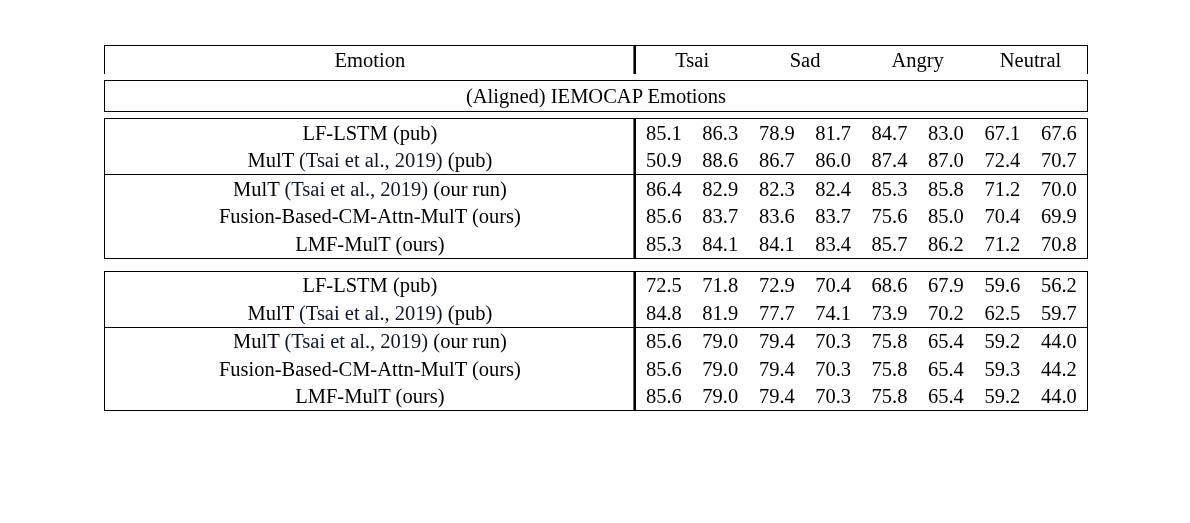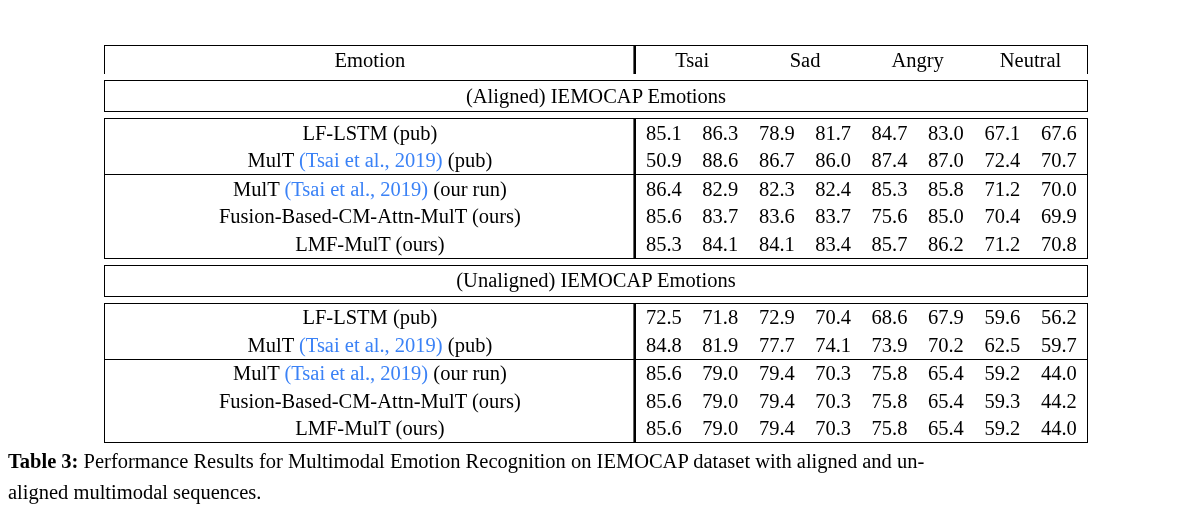--- a/index.html
+++ b/index.html
@@ -70,21 +70,21 @@
     width: 364px;
   }
   td.num { width: 77.5px; }
 
   td.h-emotion { height: 28px; }
   td.h-metric  { height: 29px; }
   td.sect      { height: 30px; }
   td.drow      { height: 27.5px; }
 
   .bold { font-weight: normal; }
-  .cite { color: #3b82f6; }
+  .cite { color: #0f172a; }
   sup.h {
     font-style: italic;
     font-size: 0.66em;
     vertical-align: super;
     line-height: 0;
     font-family: "Liberation Serif", "DejaVu Serif", serif;
   }
 
   .metric-cell { letter-spacing: 0.2px; }
 
@@ -177,23 +177,20 @@
             <td class="num drow bold blk-bottom">84.1</td>
             <td class="num drow blk-bottom">83.4</td>
             <td class="num drow bold blk-bottom">85.7</td>
             <td class="num drow bold blk-bottom">86.2</td>
             <td class="num drow bold blk-bottom">71.2</td>
             <td class="num drow bold blk-bottom rgt">70.8</td>
           </tr>
           <tr class="gap">
             <td colspan="9"></td>
           </tr>
-          <tr>
-            <td class="sect blk-top blk-bottom lft rgt" colspan="9">(Unaligned) IEMOCAP Emotions</td>
-          </tr>
           <tr class="gap">
             <td colspan="9"></td>
           </tr>
           <tr>
             <td class="label drow lft dbl-right blk-top"><span>LF-LSTM (pub)</span></td>
             <td class="num drow blk-top">72.5</td>
             <td class="num drow blk-top">71.8</td>
             <td class="num drow blk-top">72.9</td>
             <td class="num drow blk-top">70.4</td>
             <td class="num drow blk-top">68.6</td>
@@ -242,19 +239,14 @@
             <td class="num drow bold blk-bottom">70.3</td>
             <td class="num drow bold blk-bottom">75.8</td>
             <td class="num drow bold blk-bottom">65.4</td>
             <td class="num drow blk-bottom">59.2</td>
             <td class="num drow blk-bottom rgt">44.0</td>
           </tr>
         </tbody>
     </table>
   </div>
 
-  <div class="caption">
-    <span class="tnum">Table 3:</span>
-    <span>Performance Results for Multimodal Emotion Recognition on IEMOCAP dataset with aligned and un-</span>
-    <span class="cap-line2">aligned multimodal sequences.</span>
-  </div>
 
 </div>
 
 </body></html>

